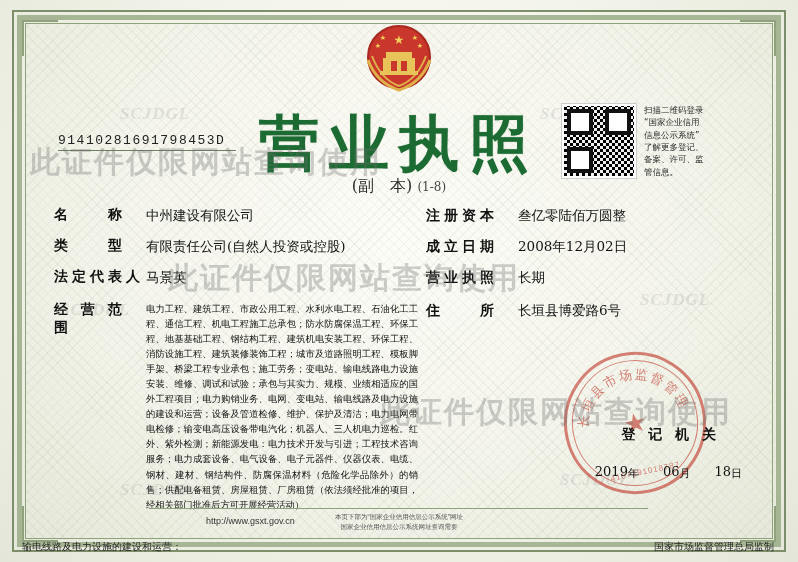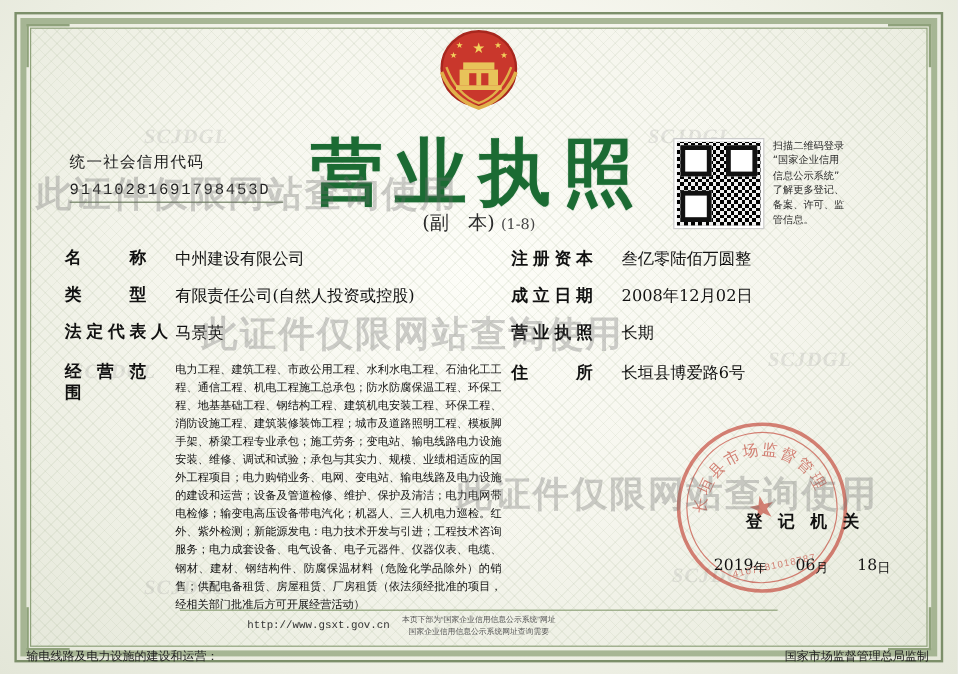--- a/index.html
+++ b/index.html
@@ -89,21 +89,21 @@
     margin-top:7px;
     font-size:13px;color:#222;letter-spacing:1.5px;
     font-family:"Liberation Mono","DejaVu Sans Mono",monospace;
   }
   .code-underline{
     margin-top:2px;width:178px;border-bottom:1px solid #6f7f61;
   }
 
   
   .qr-wrap{
-    position:absolute;right:46px;top:116px;width:190px;
+    position:absolute;right:46px;top:104px;width:190px;
     display:flex;gap:8px;align-items:flex-start;padding-left:16px;
   }
   .qr{
     width:70px;height:70px;flex:none;
     background:
       repeating-linear-gradient(0deg,#111 0 3px,#fff 3px 6px),
       repeating-linear-gradient(90deg,#111 0 3px,#fff 3px 6px);
     background-blend-mode:difference;
     border:2px solid #fff;
     outline:1px solid #ccc;
@@ -195,21 +195,21 @@
   }
 
   
   .footer-line{
     position:absolute;left:150px;right:150px;top:508px;
     border-top:1px solid #8fa27b;
   }
   .foot-url{
     position:absolute;left:158px;top:516px;
     font-size:9px;color:#333;
-    font-family:Liberation Mono, monospace;
+    font-family:Liberation Sans, sans-serif;
     padding-left:48px;
   }
   .foot-center{
     position:absolute;left:0;right:0;top:512px;text-align:center;
     font-size:6.5px;color:#555;line-height:1.5;
   }
   .below-left{
     position:absolute;left:22px;top:540px;
     font-size:10px;color:#222;
     font-family:"DejaVu Serif","Liberation Serif",serif;
@@ -277,21 +277,20 @@
 
       <text x="43" y="30" font-size="12" fill="#f2d25c" text-anchor="middle">★</text>
       <text x="27" y="26" font-size="7" fill="#f2d25c" text-anchor="middle">★</text>
       <text x="59" y="26" font-size="7" fill="#f2d25c" text-anchor="middle">★</text>
       <text x="22" y="34" font-size="7" fill="#f2d25c" text-anchor="middle">★</text>
       <text x="64" y="34" font-size="7" fill="#f2d25c" text-anchor="middle">★</text>
     </svg>
   </div>
 
   <div class="code-block">
-    <div class="code-label">统一社会信用代码</div>
     <div class="code-value">91410281691798453D</div>
     <div class="code-underline"></div>
   </div>
 
   <div class="qr-wrap">
     <div class="qr">
         <div class="qr-i"></div>
       </div>
     <div class="qr-note" style="white-space:pre-line;">扫描二维码登录
 “国家企业信用

